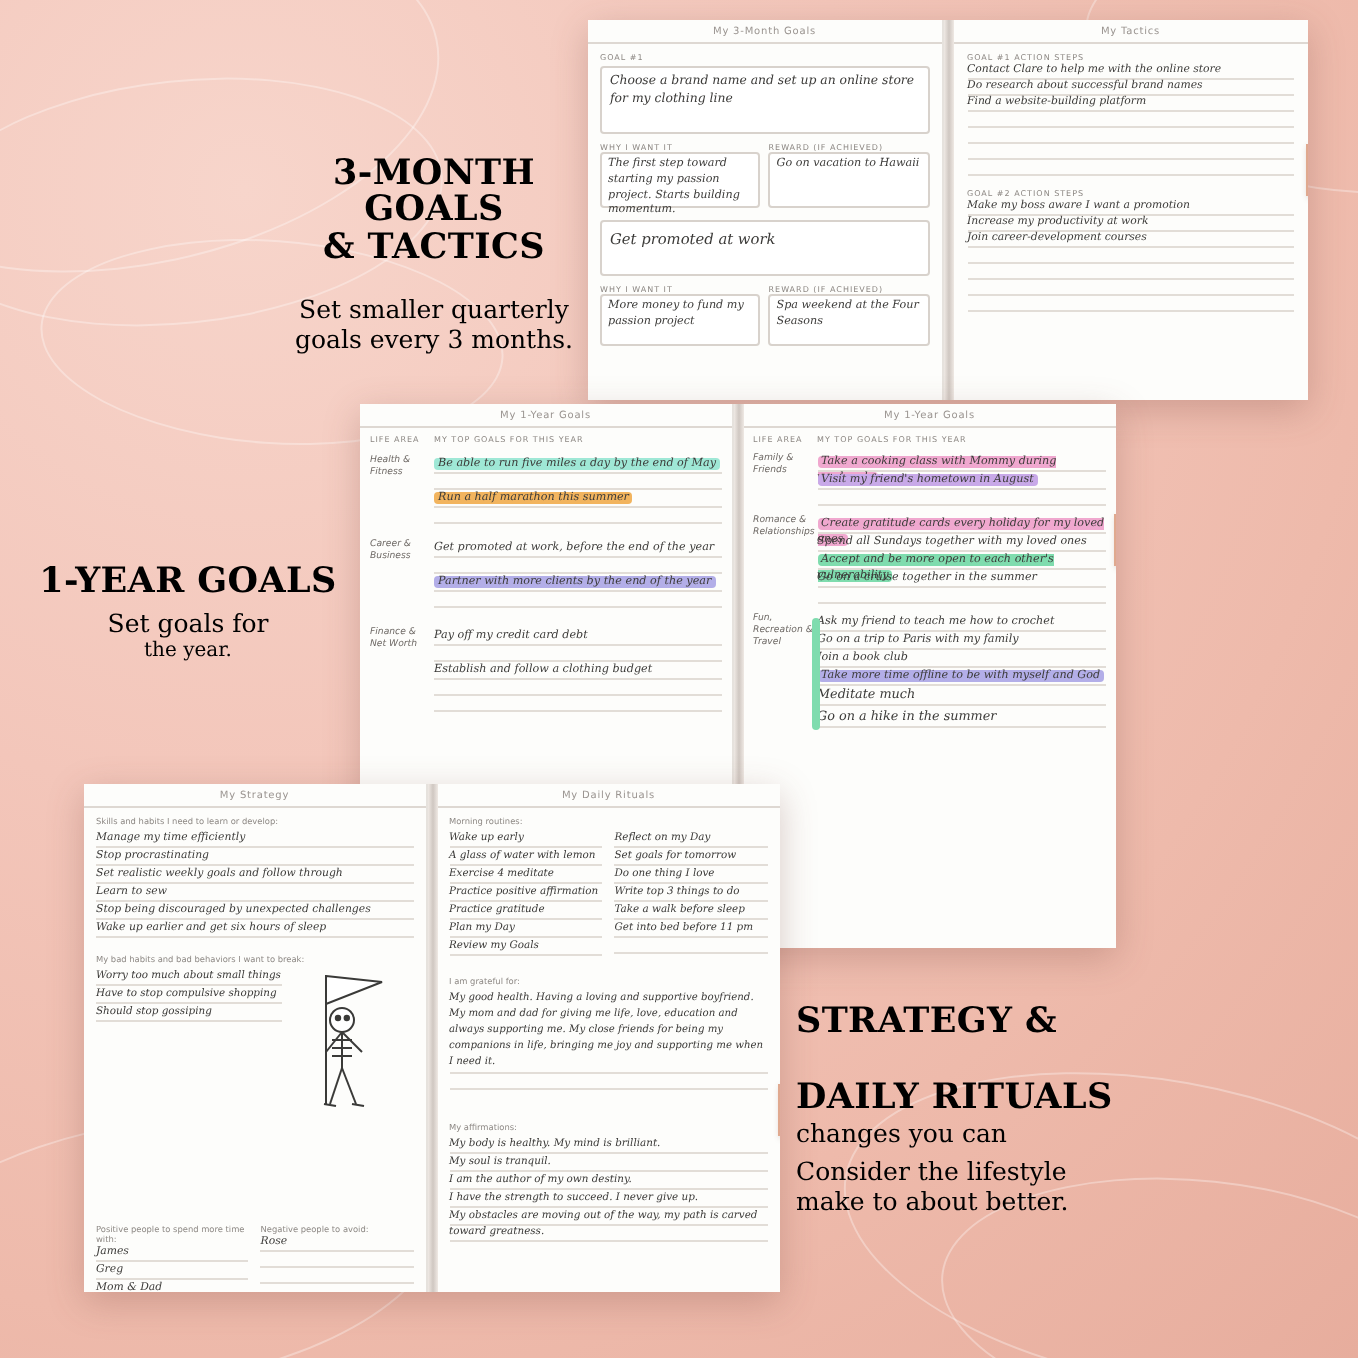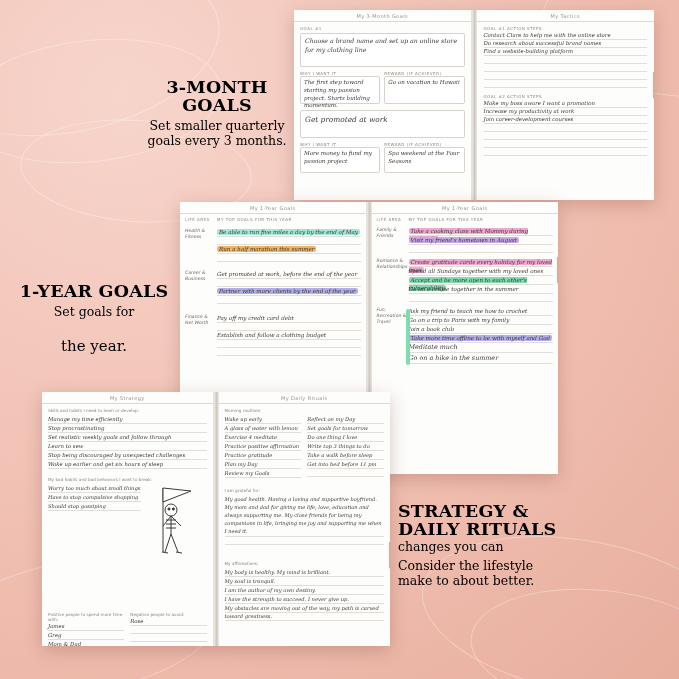--- a/index.html
+++ b/index.html
@@ -350,29 +350,30 @@
         <div class="rule hand" style="font-size:5.2px;line-height:8px;height:8px;">My obstacles are moving out of the way, my path is carved toward greatness.</div>
         <div class="rule"></div>
       </div>
     </div>
     <div class="tab" style="top:150px;"></div>
   </div>
 </div>
 
 <div class="caption" style="left:132px;top:78px;width:170px;text-align:center;">
   <div class="cap-title" style="font-size:17.5px;">3-MONTH GOALS</div>
-  <div class="cap-body" style="font-size:12.5px;margin-top:3px;">Set smaller quarterly</div>
+  <div class="cap-title" style="font-size:17.5px;">&amp; TACTICS</div>
+  <div class="cap-body" style="font-size:12.5px;margin-top:14px;">Set smaller quarterly</div>
   <div class="cap-body" style="font-size:12.5px;">goals every 3 months.</div>
 </div>
 
 <div class="caption" style="left:14px;top:282px;width:160px;text-align:center;">
   <div class="cap-title" style="font-size:17.5px;">1-YEAR GOALS</div>
   <div class="cap-body" style="font-size:12.5px;margin-top:4px;">Set goals for</div>
-  <div class="cap-body" style="font-size:15px;margin-top:17px;">the year.</div>
+  <div class="cap-body" style="font-size:10px;">the year.</div>
 </div>
 
 <div class="caption" style="left:398px;top:502px;width:250px;">
   <div class="cap-title" style="font-size:17.5px;">STRATEGY &amp;</div>
-  <div class="cap-title" style="font-size:17.5px;">DAILY RITUALS</div>
+  <div class="cap-title" style="font-size:17.5px;margin-top:20px;">DAILY RITUALS</div>
   <div class="cap-body" style="font-size:12.5px;">changes you can</div>
   <div class="cap-body" style="font-size:12.5px;margin-top:4px;">Consider the lifestyle</div>
   <div class="cap-body" style="font-size:12.5px;">make to about better.</div>
 </div>
 
 </body></html>

